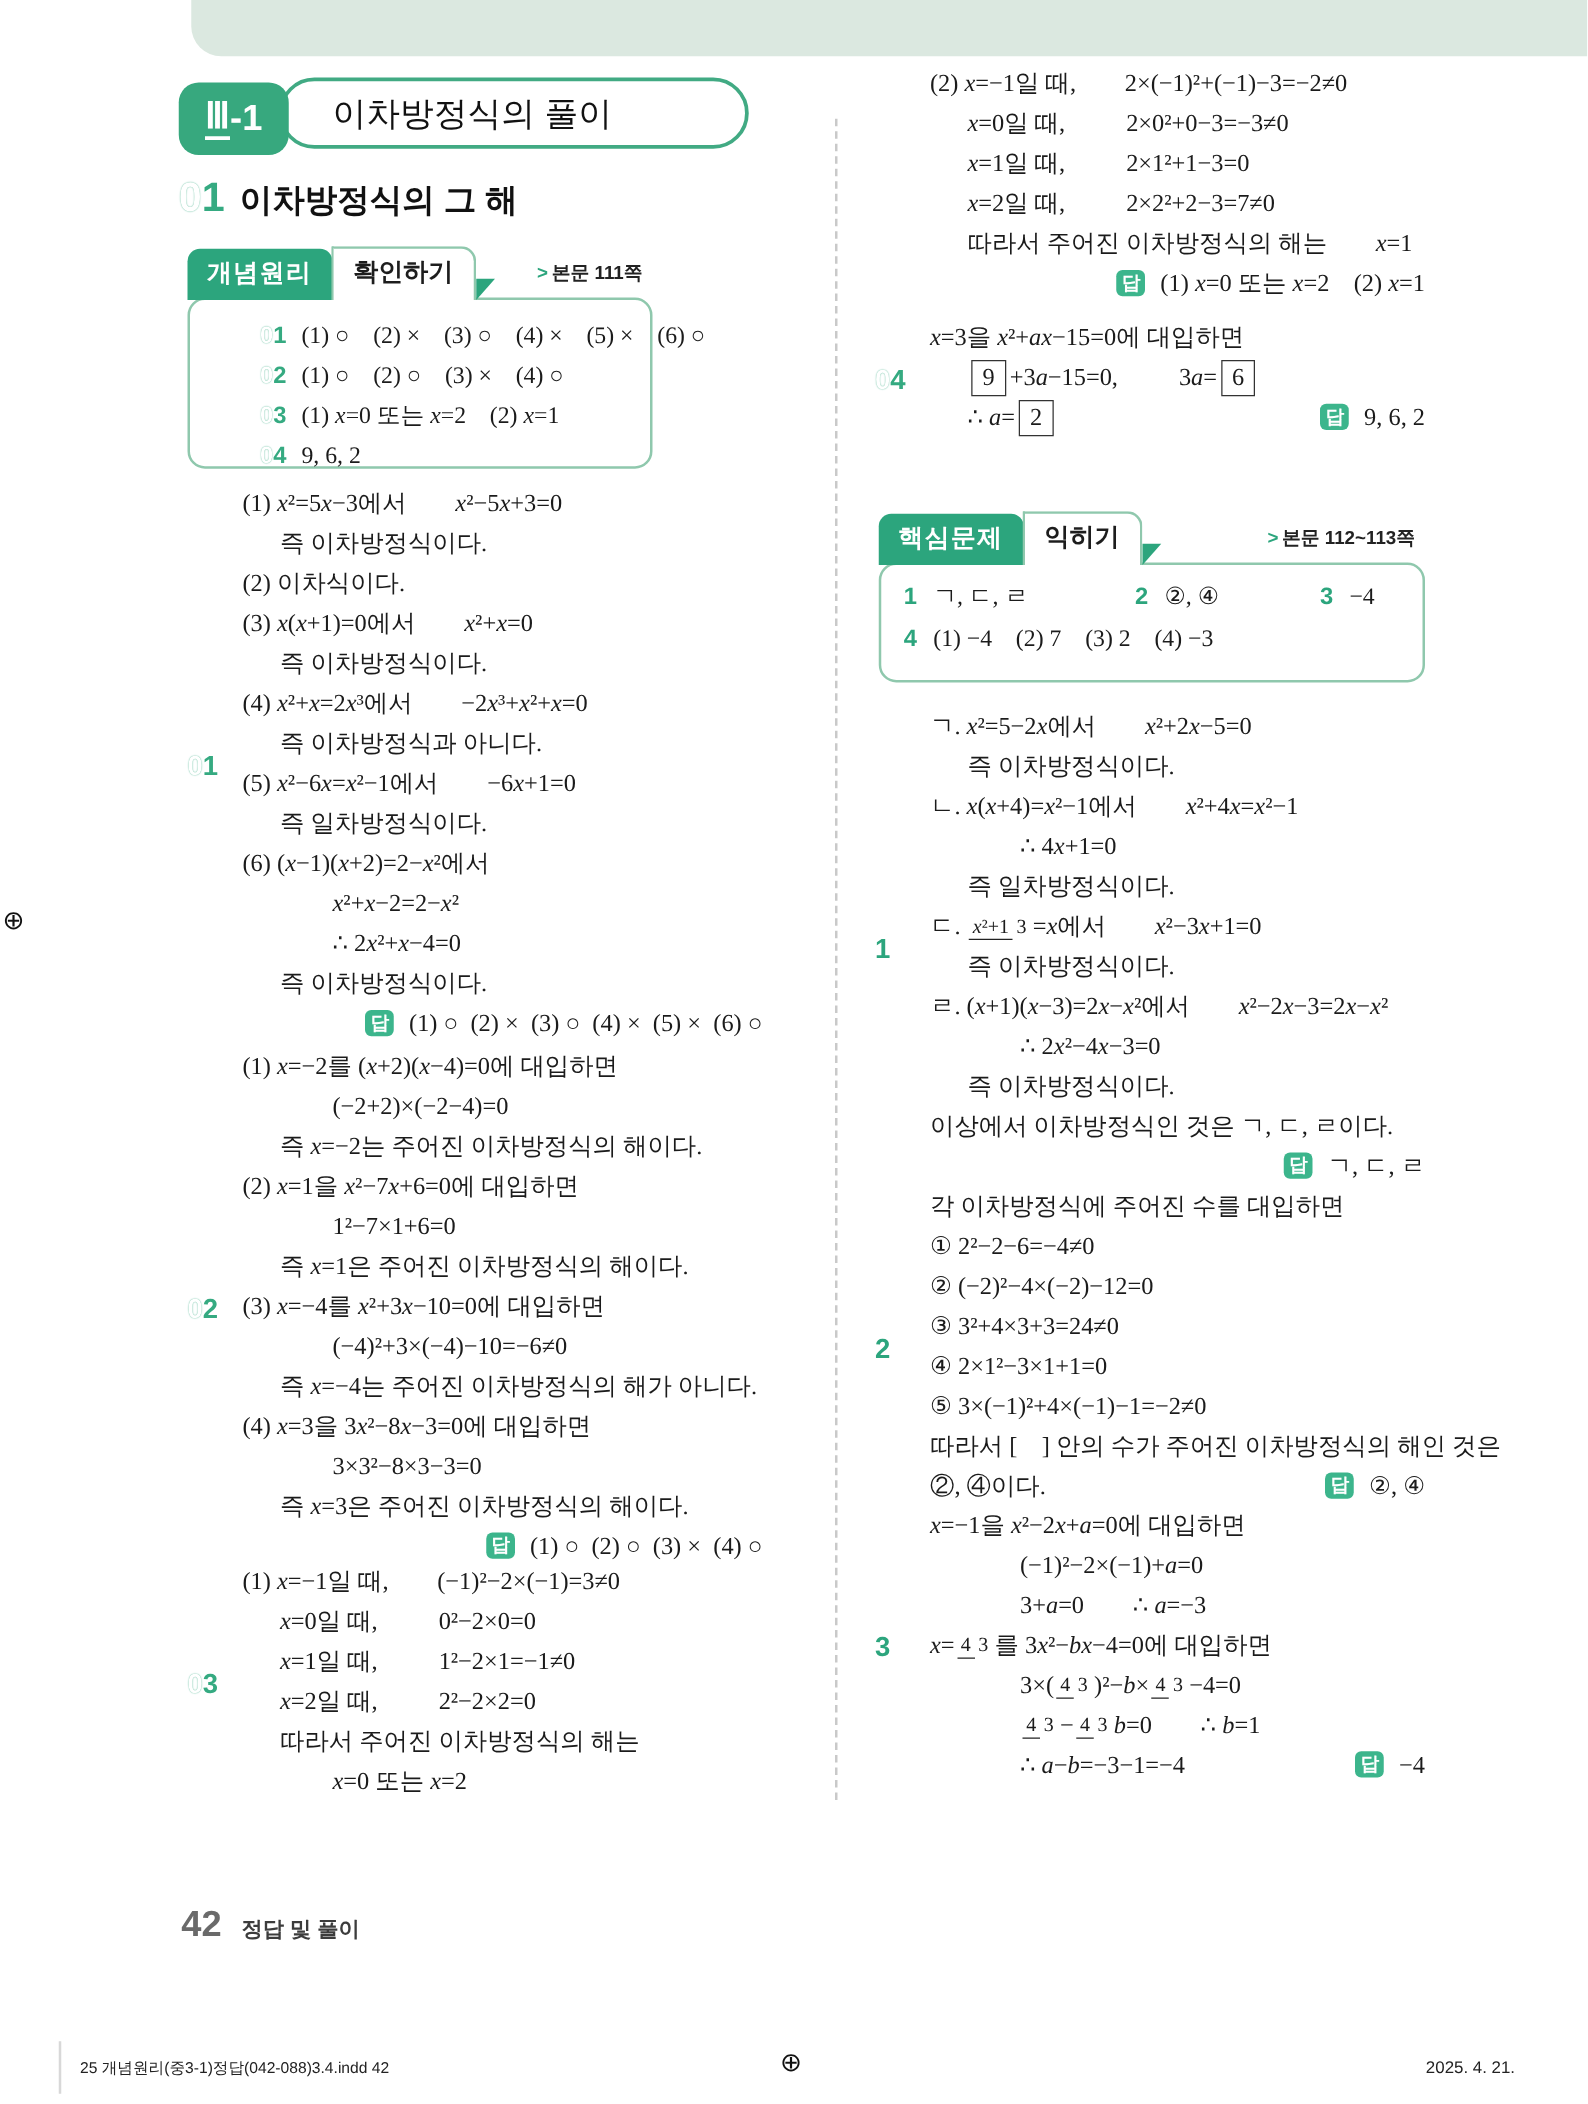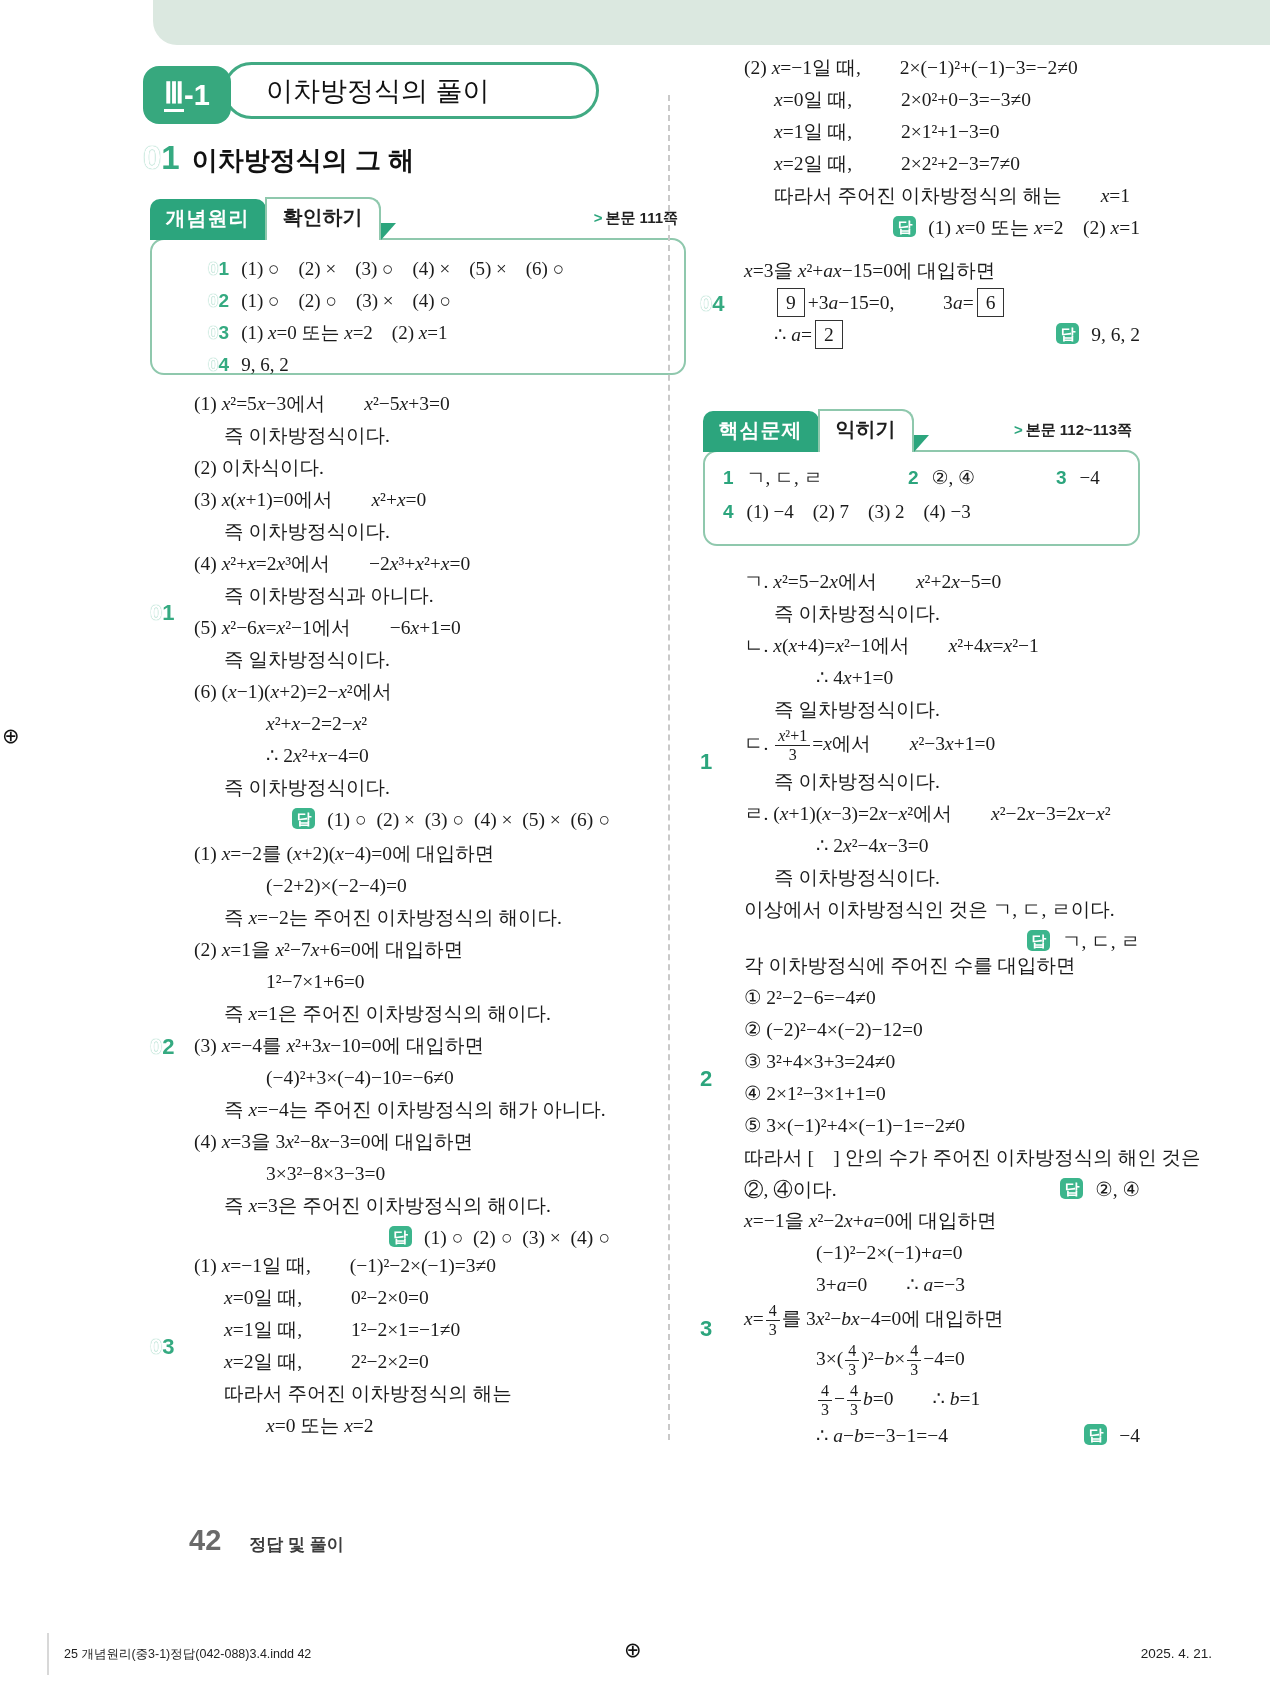--- a/index.html
+++ b/index.html
@@ -55,32 +55,32 @@
   .ln .lt{display:inline;}
   .ln.i1{padding-left:30px;}
   .ln.i2{padding-left:72px;}
   .ln.ar{text-align:right;white-space:nowrap;}
   .ln.wr{display:flex;justify-content:space-between;align-items:flex-end;}
   .ln i{font-style:italic;}
   .ansb{display:inline-block;background:#3cb58c;color:#fff;border-radius:5px;
         font-family:"Liberation Sans",sans-serif;font-weight:700;font-size:15px;line-height:1;
         padding:3px 4px;margin-right:7px;vertical-align:2px;}
   .boxv{display:inline-block;border:1.4px solid #333;padding:1px 8px;margin:1px 3px;line-height:1.3;}
-  .fr{display:inline-flex;flex-direction:column;text-align:center;vertical-align:middle;
+  .fr{display:inline-flex;flex-direction:row;text-align:center;vertical-align:middle;
       font-size:0.82em;line-height:1.15;margin:1px 2px;}
   .fn{border-bottom:1.4px solid #222;padding:0 3px;}
   .fd{padding:0 3px;}
   
   .divider{position:absolute;left:668px;top:95px;height:1345px;border-left:2px dashed #c9c9c9;}
   .regmark{position:absolute;font-size:21px;color:#111;font-family:"DejaVu Sans",sans-serif;}
   .regmark.left{left:2px;top:724px;}
   .regmark.bottom{left:624px;top:1638px;}
   .corner-tick{position:absolute;left:47px;top:1633px;width:2px;height:42px;background:#d8d8d8;}
   
-  .pagefoot{position:absolute;left:145px;top:1524px;display:flex;align-items:baseline;gap:28px;margin-left:44px;}
+  .pagefoot{position:absolute;left:145px;top:1524px;display:flex;align-items:baseline;gap:16px;}
   .pageno{font-family:"Liberation Sans",sans-serif;font-weight:800;font-size:29px;color:#6a6a6a;}
   .pagelabel{font-family:"Liberation Sans",sans-serif;font-weight:700;font-size:17px;color:#3c3c3c;}
   .printfoot{position:absolute;left:0;right:0;top:1646px;font-family:"Liberation Sans",sans-serif;
              font-size:12.5px;color:#222;}
   .printfoot .pl{position:absolute;left:64px;}
   .printfoot .pr{position:absolute;right:58px;font-size:13.5px;}
 </style>
 </head>
 <body>
 
@@ -93,21 +93,21 @@
   <div class="chapter-badge">
     <span class="rom">Ⅲ</span>
       <span>-1</span>
   </div>
 
   <div class="section-head">
     <span class="secno duo">01</span>
     <span class="sectitle">이차방정식의 그 해</span>
   </div>
 
-  <div class="gbox" style="left:150px;top:238px;width:536px;height:137px;">
+  <div class="gbox" style="left:150px;top:238px;width:372px;height:137px;">
     <div class="boxhead">
       <span class="glabel">개념원리</span>
       <span class="gtab">확인하기</span>
       <span class="tarrow"></span>
     </div>
     <div class="boxref">
       <span class="refmark">&gt;</span><span>본문 111쪽</span>
     </div>
     <div class="gbody">
 

